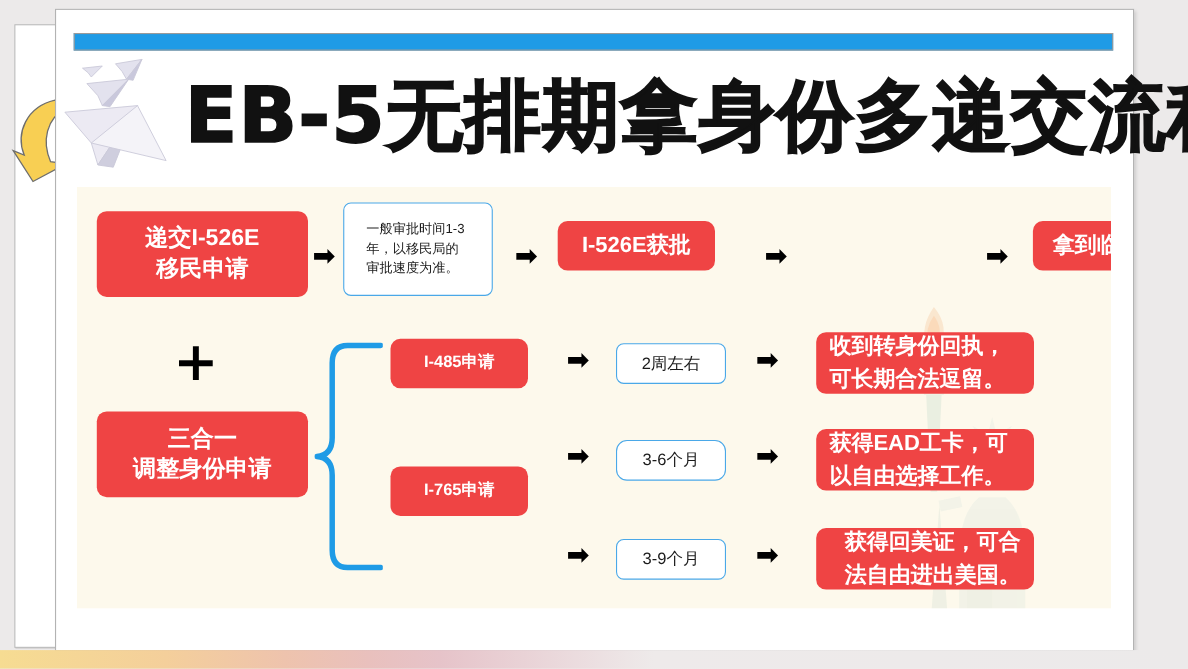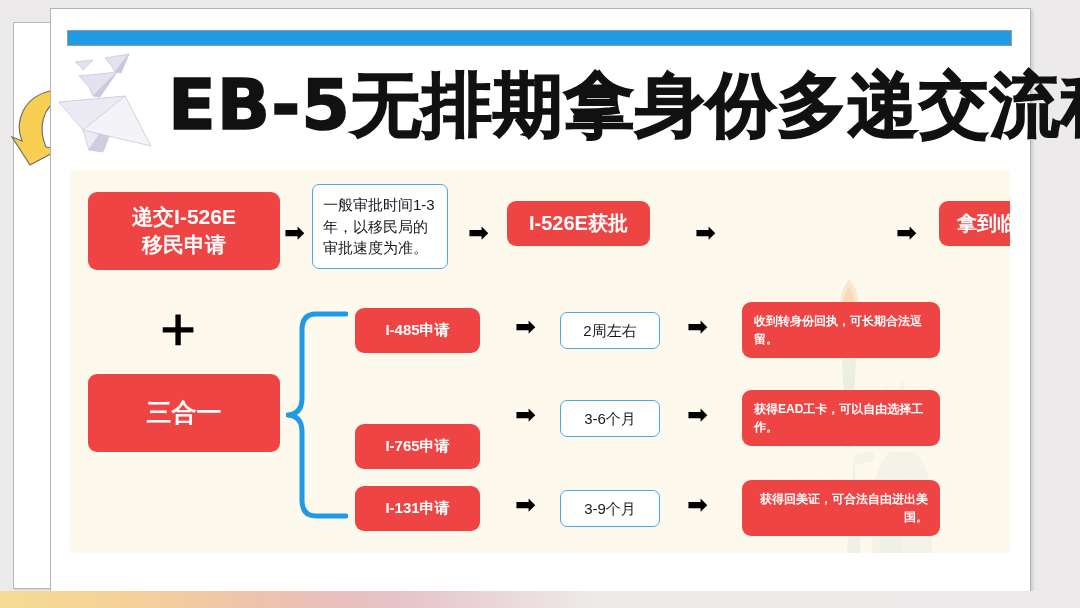--- a/index.html
+++ b/index.html
@@ -62,46 +62,46 @@
     position:absolute;color:#000;font-size:25px;line-height:1;
     font-family:"DejaVu Sans",sans-serif;font-weight:bold;
   }
   .plus{
     position:absolute;color:#000;font-weight:900;
     font-family:"DejaVu Sans",sans-serif;
   }
   
   #n-submit{left:18px;top:22px;width:192px;height:78px;font-size:21px;}
   #t-r1a{left:242px;top:17px;width:0;}
-  #n-time1{left:242px;top:14px;width:136px;height:85px;font-size:15px;padding:8px 10px;
+  #n-time1{left:242px;top:14px;width:136px;height:85px;font-size:12px;padding:8px 20px;
            justify-content:flex-start;text-align:left;}
   #t-r1b{left:405px;top:17px;}
   #n-approve{left:437px;top:31px;width:143px;height:45px;font-size:20px;}
   #t-r1c{left:635px;top:17px;}
   #n-time2{left:666px;top:33px;width:143px;height:40px;font-size:14.5px;}
   #t-r1d{left:836px;top:17px;}
   #n-green{left:869px;top:31px;width:156px;height:45px;font-size:20px;}
   
   #plus{left:80px;top:120px;font-size:56px;}
-  #n-combo{left:18px;top:204px;width:192px;height:78px;font-size:25px;justify-content:center;}
+  #n-combo{left:18px;top:204px;width:192px;height:78px;font-size:21px;justify-content:center;}
   
   .brace{position:absolute;left:216px;top:140px;width:62px;height:210px;}
   
   .b-app{width:125px;height:45px;font-size:15px;}
   .b-time{width:100px;height:37px;font-size:15px;}
-  .b-res{width:198px;height:56px;font-size:12px;padding:7px 12px;
+  .b-res{width:198px;height:56px;font-size:20px;padding:7px 12px;
          justify-content:flex-start;text-align:left;line-height:1.5;}
   #n-b0-app{left:285px;top:138px;}
   #n-b0-arr1{left:445px;top:144px;}
   #n-b0-time{left:490px;top:142px;}
   #n-b0-arr2{left:617px;top:144px;}
   #n-b0-res{left:672px;top:132px;}
   #n-b1-app{left:285px;top:226px;margin-top:28px;}
   #n-b1-arr1{left:445px;top:232px;}
-  #n-b1-time{left:490px;top:230px;}
+  #n-b1-time{left:490px;top:230px;border-radius:10px;}
   #n-b1-arr2{left:617px;top:232px;}
   #n-b1-res{left:672px;top:220px;}
   #n-b2-app{left:285px;top:316px;}
   #n-b2-arr1{left:445px;top:322px;}
   #n-b2-time{left:490px;top:320px;}
   #n-b2-arr2{left:617px;top:322px;}
   #n-b2-res{left:672px;top:310px;text-align:right;}
 </style>
 </head>
 <body>
@@ -167,40 +167,40 @@
     <div class="node blue" id="n-approve">I-526E获批</div>
     <span class="arrow" id="t-r1c" style="left:625px;top:50px;">➡</span>
     <span class="arrow" id="t-r1d" style="left:826px;top:50px;">➡</span>
     <div class="node blue" id="n-green">拿到临时绿卡</div>
 
     <span class="plus" id="plus">＋</span>
 
     <div class="node blue" id="n-combo">
       <span>
         <span>三合一</span><br>
+        <span>调整身份申请</span>
       </span>
     </div>
 
     <svg class="brace" viewBox="0 0 62 210">
       <path d="M60 4 L30 4 Q16 4 16 20 L16 88 Q16 104 2 105 Q16 106 16 122 L16 190 Q16 206 30 206 L60 206" fill="none" stroke="#1f9be6" stroke-width="5" stroke-linecap="round" stroke-linejoin="round"></path>
     </svg>
 
     <div class="node blue b-app" id="n-b0-app">I-485申请</div>
     <span class="arrow" id="n-b0-arr1">➡</span>
     <div class="node outline b-time" id="n-b0-time">2周左右</div>
     <span class="arrow" id="n-b0-arr2">➡</span>
     <div class="node blue b-res" id="n-b0-res">收到转身份回执，可长期合法逗留。</div>
 
     <div class="node blue b-app" id="n-b1-app">I-765申请</div>
     <span class="arrow" id="n-b1-arr1">➡</span>
     <div class="node outline b-time" id="n-b1-time">3-6个月</div>
     <span class="arrow" id="n-b1-arr2">➡</span>
     <div class="node blue b-res" id="n-b1-res">获得EAD工卡，可以自由选择工作。</div>
 
-    <div class="node blue b-app" id="n-b2-app">I-131申请</div>
     <span class="arrow" id="n-b2-arr1">➡</span>
     <div class="node outline b-time" id="n-b2-time">3-9个月</div>
     <span class="arrow" id="n-b2-arr2">➡</span>
     <div class="node blue b-res" id="n-b2-res">获得回美证，可合法自由进出美国。</div>
 
   </div>
 
   <div class="bottom-gradient"></div>
 </div>
 

